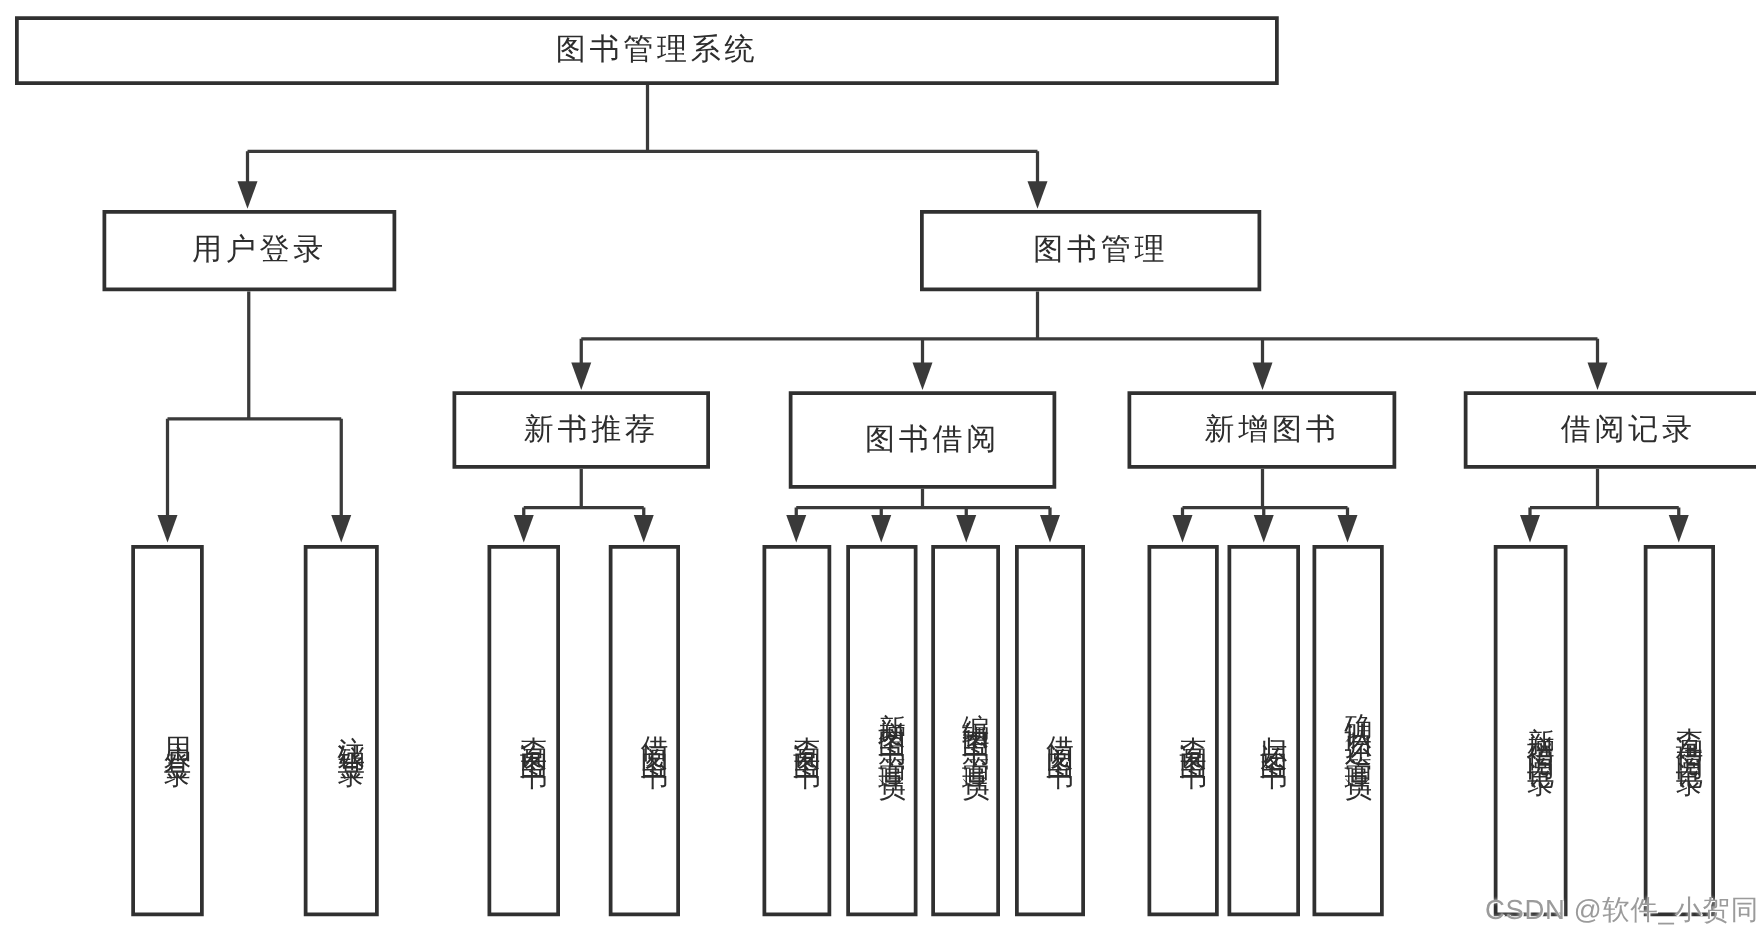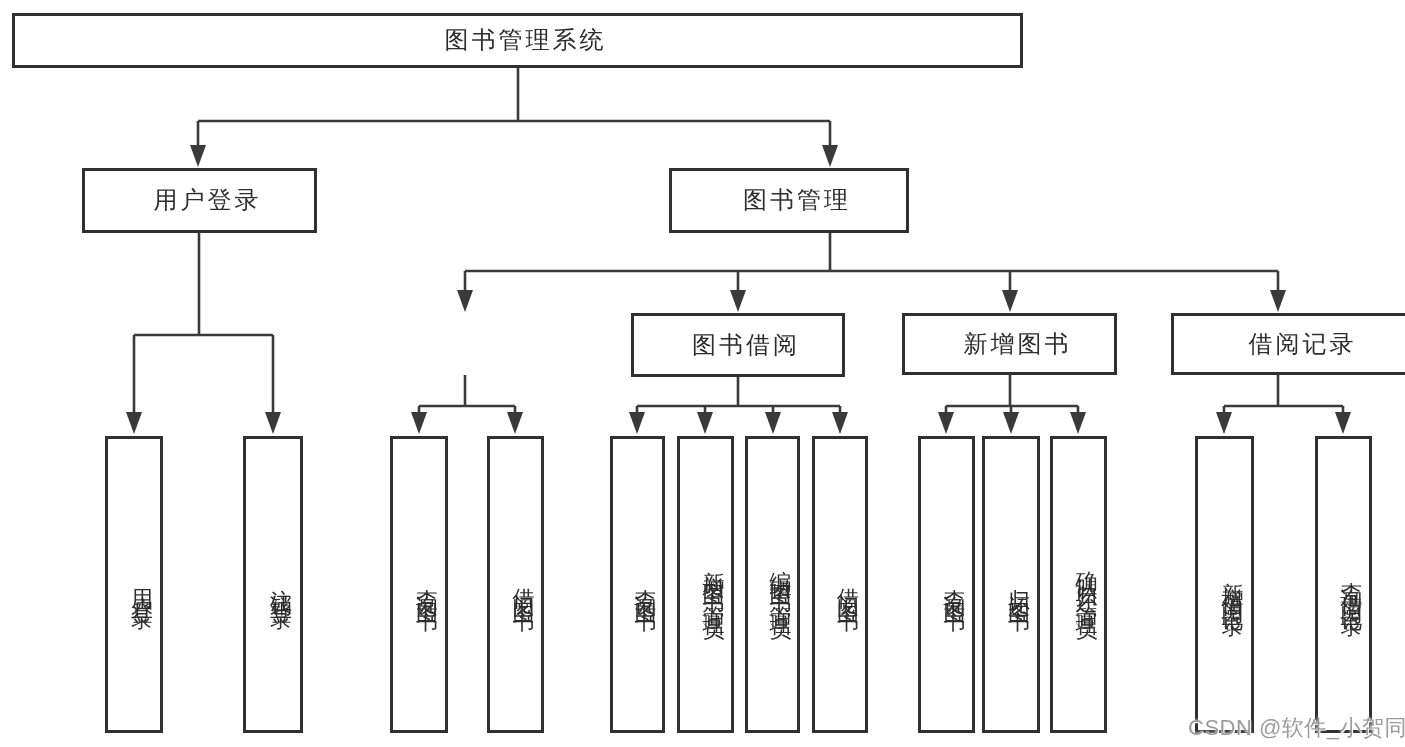--- a/index.html
+++ b/index.html
@@ -96,23 +96,24 @@
       <polygon points="1003,412 1019,412 1011,434"></polygon>
       <polygon points="1070,412 1086,412 1078,434"></polygon>
       <polygon points="1216,412 1232,412 1224,434"></polygon>
       <polygon points="1335,412 1351,412 1343,434"></polygon>
     </g>
   </svg>
 
   <div class="node" style="left:12px;top:13px;width:1011px;height:55px">图书管理系统</div>
 
   <div class="node" style="left:82px;top:168px;width:235px;height:65px">用户登录</div>
-  <div class="node" style="left:669px;top:168px;width:240px;height:65px">图书管理</div>
+  <div class="node" style="left:736px;top:168px;width:273px;height:65px">图书管理</div>
 
-  <div class="node" style="left:631px;top:313px;width:214px;height:64px">图书借阅</div>
+  <div class="node" style="left:362px;top:313px;width:206px;height:62px">新书推荐</div>
+  <div class="node" style="left:631px;top:313px;width:214px;height:78px">图书借阅</div>
   <div class="node" style="left:902px;top:313px;width:215px;height:62px">新增图书</div>
   <div class="node" style="left:1171px;top:313px;width:247px;height:62px">借阅记录</div>
 
   <div class="node v" style="left:105px;top:436px;width:58px;height:297px">用户登录</div>
   <div class="node v" style="left:243px;top:436px;width:60px;height:297px">注销登录</div>
 
   <div class="node v" style="left:390px;top:436px;width:58px;height:297px">查询图书</div>
   <div class="node v" style="left:487px;top:436px;width:57px;height:297px">借阅图书</div>
 
   <div class="node v" style="left:610px;top:436px;width:55px;height:297px">查询图书</div>

